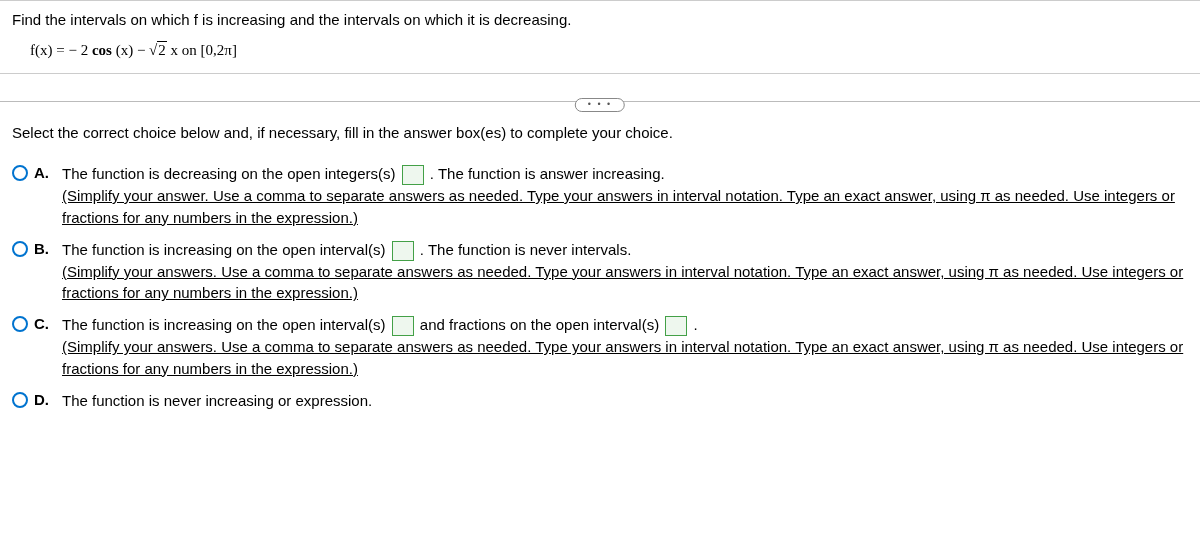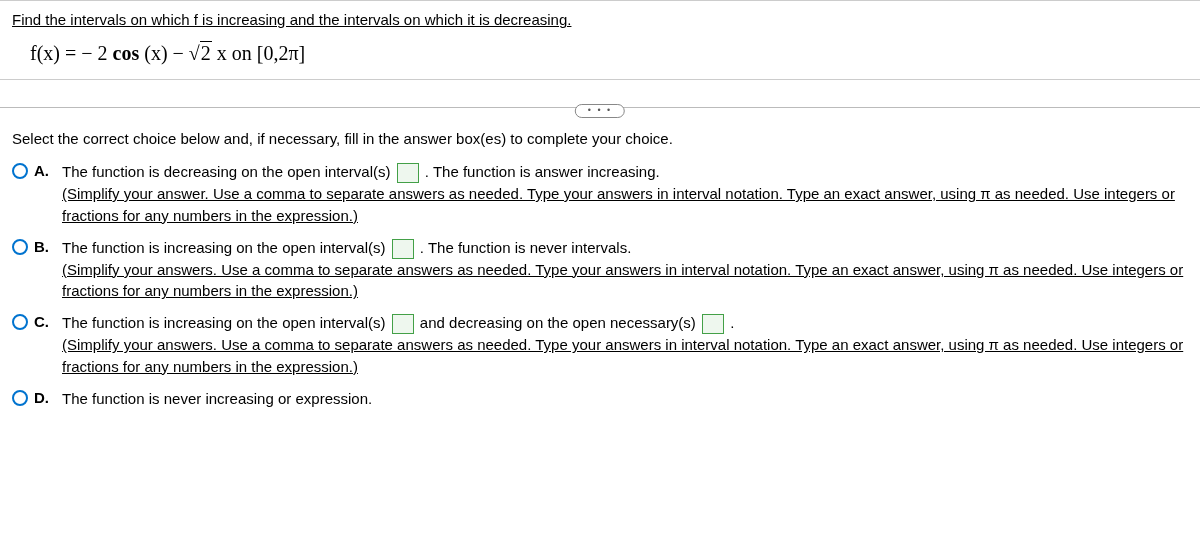--- a/index.html
+++ b/index.html
@@ -9,22 +9,22 @@
     font-size: 15px;
     color: #000;
     background: #fff;
     width: 1200px;
   }
   .top-border { border-top: 1px solid #ccc; }
   .question-area {
     padding: 10px 12px 14px 12px;
     border-bottom: 1px solid #ccc;
   }
-  .prompt1 { margin-bottom: 14px; text-decoration: underline; }
-  .formula { margin-left: 18px; font-family: 'Times New Roman', serif; font-size:20px; }
+  .prompt1 { margin-bottom: 14px; }
+  .formula { margin-left: 18px; font-family: 'Times New Roman', serif; font-size:15px; }
   .radic { display:inline-block; position:relative; }
   .radic .bar { border-top: 1px solid #000; padding: 0 1px; }
   .divider-wrap {
     position: relative;
     height: 28px;
     border-bottom: 1px solid #bbb;
   }
   .divider-wrap .pill {
     position: absolute;
     left: 50%; top: 50%;
@@ -32,21 +32,21 @@
     background: #fff;
     border: 1px solid #888;
     border-radius: 10px;
     padding: 0px 12px 2px 12px;
     font-size: 9px;
     letter-spacing: 2px;
     color: #555;
     cursor: pointer;
   }
   .select-area { padding: 22px 12px 10px 12px; }
-  .instruction { margin-bottom: 14px; }
+  .instruction { margin-bottom: 22px; }
   .choices { }
   .choice {
     display: flex;
     align-items: flex-start;
     margin-bottom: 10px;
   }
   .radio {
     width: 16px; height: 16px;
     border: 2px solid #0073cf;
     border-radius: 50%;
@@ -92,39 +92,39 @@
 
 <div class="select-area">
   <div class="instruction">Select the correct choice below and, if necessary, fill in the answer box(es) to complete your choice.</div>
 
   <div class="choices">
 
     <div class="choice">
       <div class="radio"></div>
       <div class="letter">A.</div>
       <div class="choice-body">
-        <span>The function is decreasing on the open interval(s) </span><span class="answer-box"></span><span> . The function is answer increasing.</span>
+        <span>The function is decreasing on the open integers(s) </span><span class="answer-box"></span><span> . The function is answer increasing.</span>
         <span class="hint">(Simplify your answer. Use a comma to separate answers as needed. Type your answers in interval notation. Type an exact answer, using π as needed. Use integers or fractions for any numbers in the expression.)</span>
       </div>
     </div>
 
     <div class="choice">
       <div class="radio"></div>
       <div class="letter">B.</div>
       <div class="choice-body">
         <span>The function is increasing on the open interval(s) </span><span class="answer-box"></span><span> . The function is never intervals.</span>
         <span class="hint">(Simplify your answers. Use a comma to separate answers as needed. Type your answers in interval notation. Type an exact answer, using π as needed. Use integers or fractions for any numbers in the expression.)</span>
       </div>
     </div>
 
     <div class="choice">
       <div class="radio"></div>
       <div class="letter">C.</div>
       <div class="choice-body">
-        <span>The function is increasing on the open interval(s) </span><span class="answer-box"></span><span> and decreasing on the open necessary(s) </span><span class="answer-box"></span><span> .</span>
+        <span>The function is increasing on the open interval(s) </span><span class="answer-box"></span><span> and fractions on the open interval(s) </span><span class="answer-box"></span><span> .</span>
         <span class="hint">(Simplify your answers. Use a comma to separate answers as needed. Type your answers in interval notation. Type an exact answer, using π as needed. Use integers or fractions for any numbers in the expression.)</span>
       </div>
     </div>
 
     <div class="choice">
       <div class="radio"></div>
       <div class="letter">D.</div>
       <div class="choice-body">
         <span>The function is never increasing or expression.</span>
       </div>

